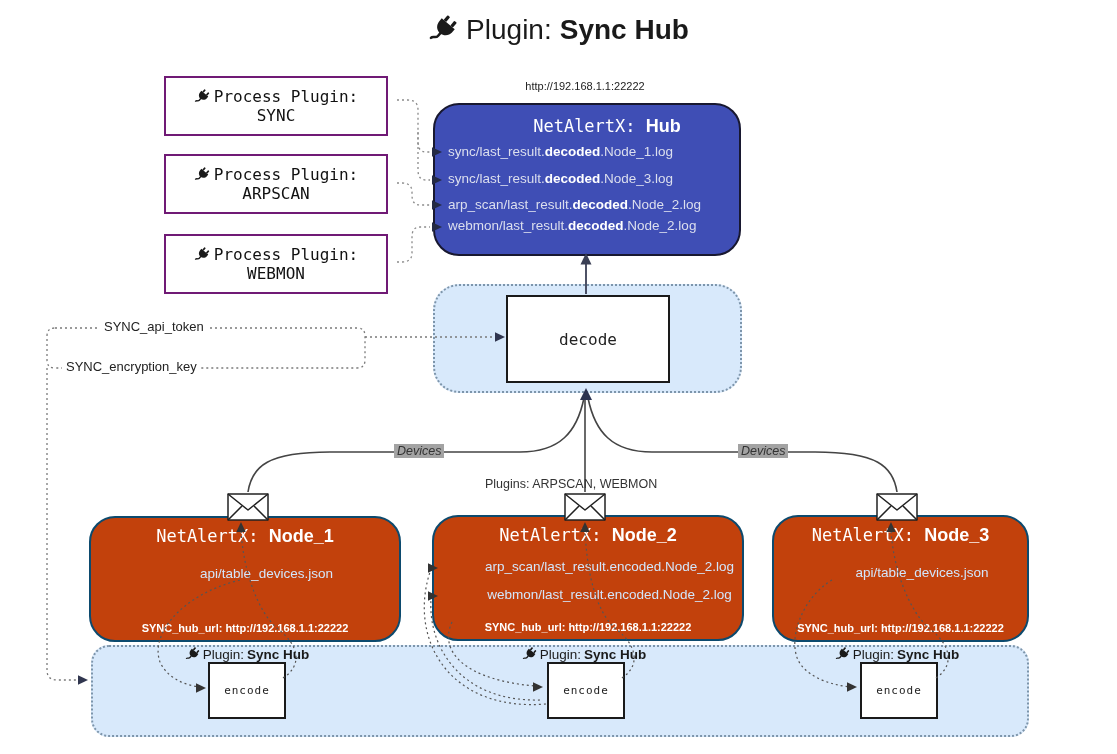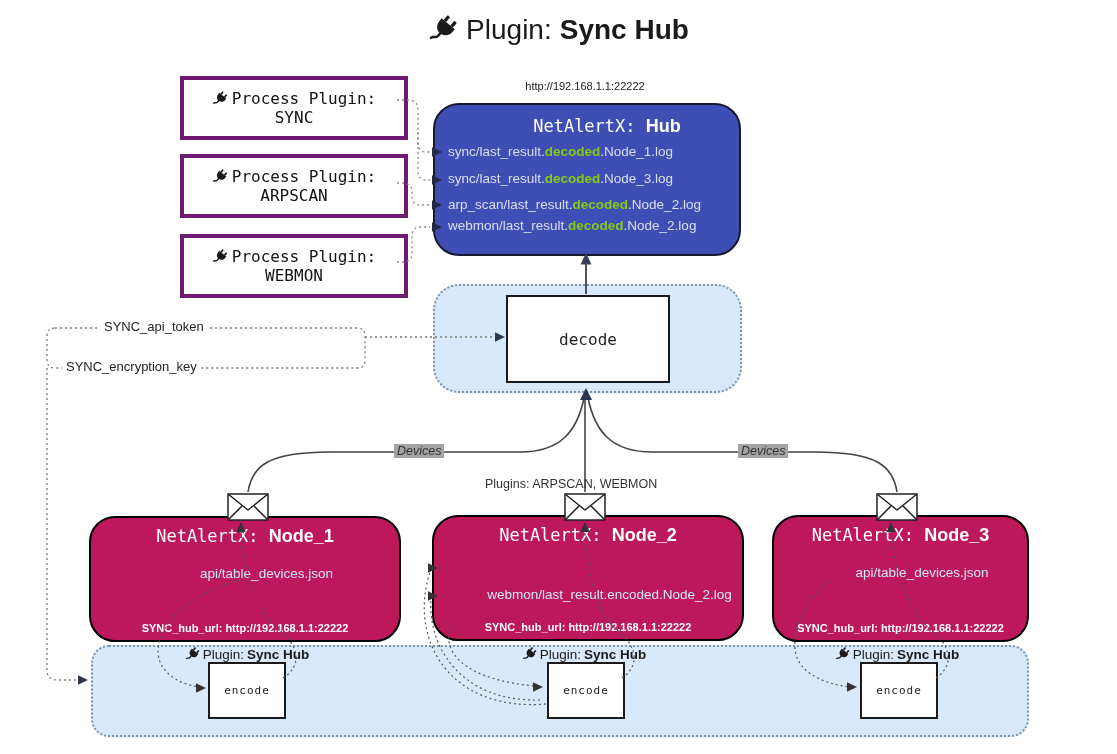--- a/index.html
+++ b/index.html
@@ -7,49 +7,49 @@
          font-family:"Liberation Sans",sans-serif;overflow:hidden;}
   .abs{position:absolute;}
 
   
   .page-title{left:0;right:0;top:14px;display:flex;align-items:center;justify-content:center;
               gap:8px;font-size:28px;color:#1a1a1a;}
   .page-title b{font-weight:700;}
   .plug{display:inline-block;}
 
   
-  .proc-box{left:180px;width:220px;height:56px;background:#fff;border:4px solid #701a75;
+  .proc-box{left:164px;width:220px;height:56px;background:#fff;border:2px solid #701a75;
             display:flex;flex-direction:column;align-items:center;justify-content:center;
             font-family:"DejaVu Sans Mono",monospace;font-size:16px;color:#111;}
   .proc-line1{display:flex;align-items:center;gap:4px;}
 
   
   .hub-url{left:433px;width:304px;top:80px;text-align:center;font-size:11px;color:#222;}
   .hub{left:433px;top:103px;width:304px;height:149px;background:#3f4eb5;
        border:2px solid #181830;border-radius:26px;color:#fff;}
   .hub-title{position:absolute;left:0;right:0;top:11px;text-align:center;
              font-family:"DejaVu Sans Mono",monospace;font-size:17px;margin-left:40px;}
   .hub-title b,.node-title b{font-family:"Liberation Sans",sans-serif;font-weight:700;font-size:18px;}
   .hub-log{position:absolute;left:13px;font-size:13.5px;color:#dcdfee;white-space:nowrap;}
-  .hub-log b{color:#84cc16;}
+  .hub-log b{color:#ffffff;}
 
   
   .panel{background:#d8e9fb;border:2px dotted #7d95ab;}
   .decode-panel{left:433px;top:284px;width:305px;height:105px;border-radius:26px;}
   .white-box{background:#fff;border:2px solid #1a1a1a;display:flex;align-items:center;
              justify-content:center;font-family:"DejaVu Sans Mono",monospace;color:#222;}
   .decode-box{left:506px;top:295px;width:160px;height:84px;font-size:16px;}
 
   
   .line-label{font-size:13px;color:#222;background:#fff;padding:0 4px;white-space:nowrap;z-index:6;}
   .edge-label{font-size:12.5px;color:#333;white-space:nowrap;z-index:6;}
   .mask{background:#a3a3a3;padding:0 3px;font-style:italic;}
 
   
-  .node{background:#be185d;border:2px solid #000000;border-radius:26px;color:#fff;}
+  .node{background:#c2410c;border:2px solid #0c4a6e;border-radius:26px;color:#fff;}
   .node-title{position:absolute;left:0;right:0;top:8px;text-align:center;
               font-family:"DejaVu Sans Mono",monospace;font-size:17px;}
   .node-line{position:absolute;left:0;right:0;text-align:center;font-size:13.5px;
              color:#d3e6fb;white-space:nowrap;margin-left:43px;}
   .node-url{position:absolute;left:0;right:0;bottom:6px;text-align:center;
             font-size:11px;font-weight:600;color:#fff;}
 
   
   .encode-strip{left:91px;top:645px;width:934px;height:88px;border-radius:18px;}
   .plugin-tag{top:647px;display:flex;align-items:center;justify-content:center;gap:3px;
@@ -140,20 +140,21 @@
       <span>NetAlertX:</span> <b>Node_1</b>
     </div>
     <div class="node-line" style="top:48px">api/table_devices.json</div>
     <div class="node-url">SYNC_hub_url: http://192.168.1.1:22222</div>
   </div>
 
   <div class="abs node" style="left:432px;top:515px;width:308px;height:122px">
     <div class="node-title">
       <span>NetAlertX:</span> <b>Node_2</b>
     </div>
+    <div class="node-line" style="top:42px">arp_scan/last_result.encoded.Node_2.log</div>
     <div class="node-line" style="top:70px">webmon/last_result.encoded.Node_2.log</div>
     <div class="node-url">SYNC_hub_url: http://192.168.1.1:22222</div>
   </div>
 
   <div class="abs node" style="left:772px;top:515px;width:253px;height:123px">
     <div class="node-title">
       <span>NetAlertX:</span> <b>Node_3</b>
     </div>
     <div class="node-line" style="top:48px">api/table_devices.json</div>
     <div class="node-url">SYNC_hub_url: http://192.168.1.1:22222</div>

